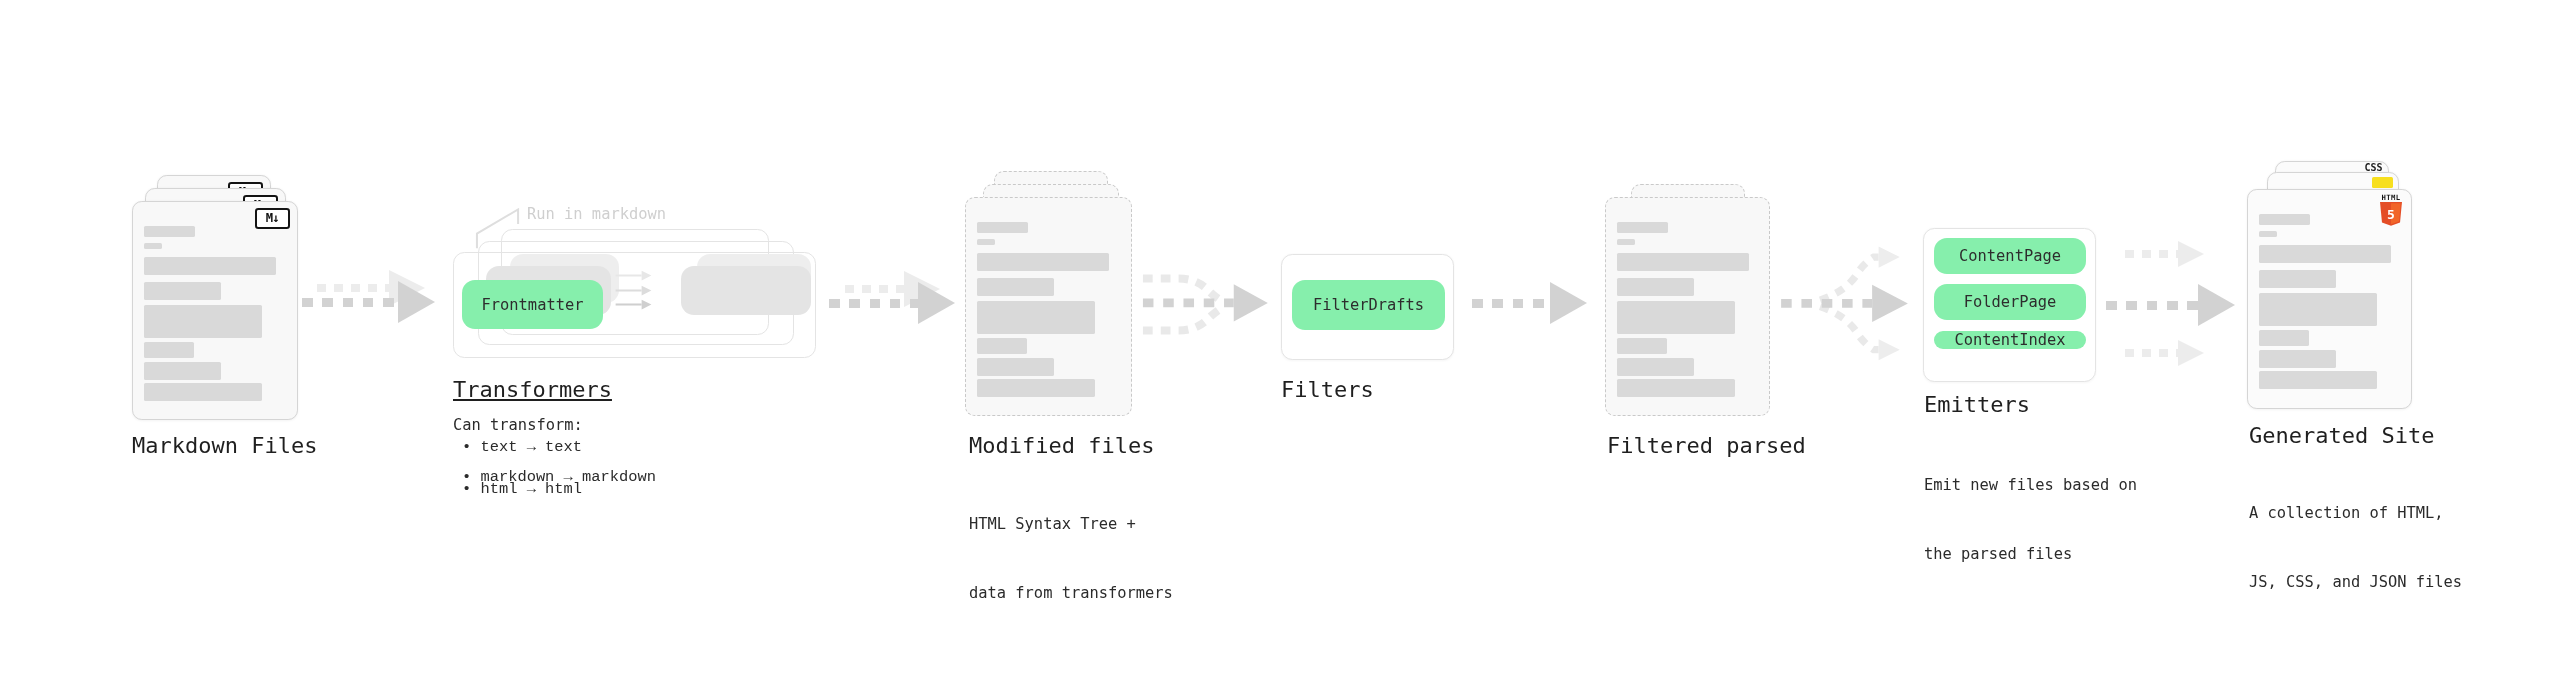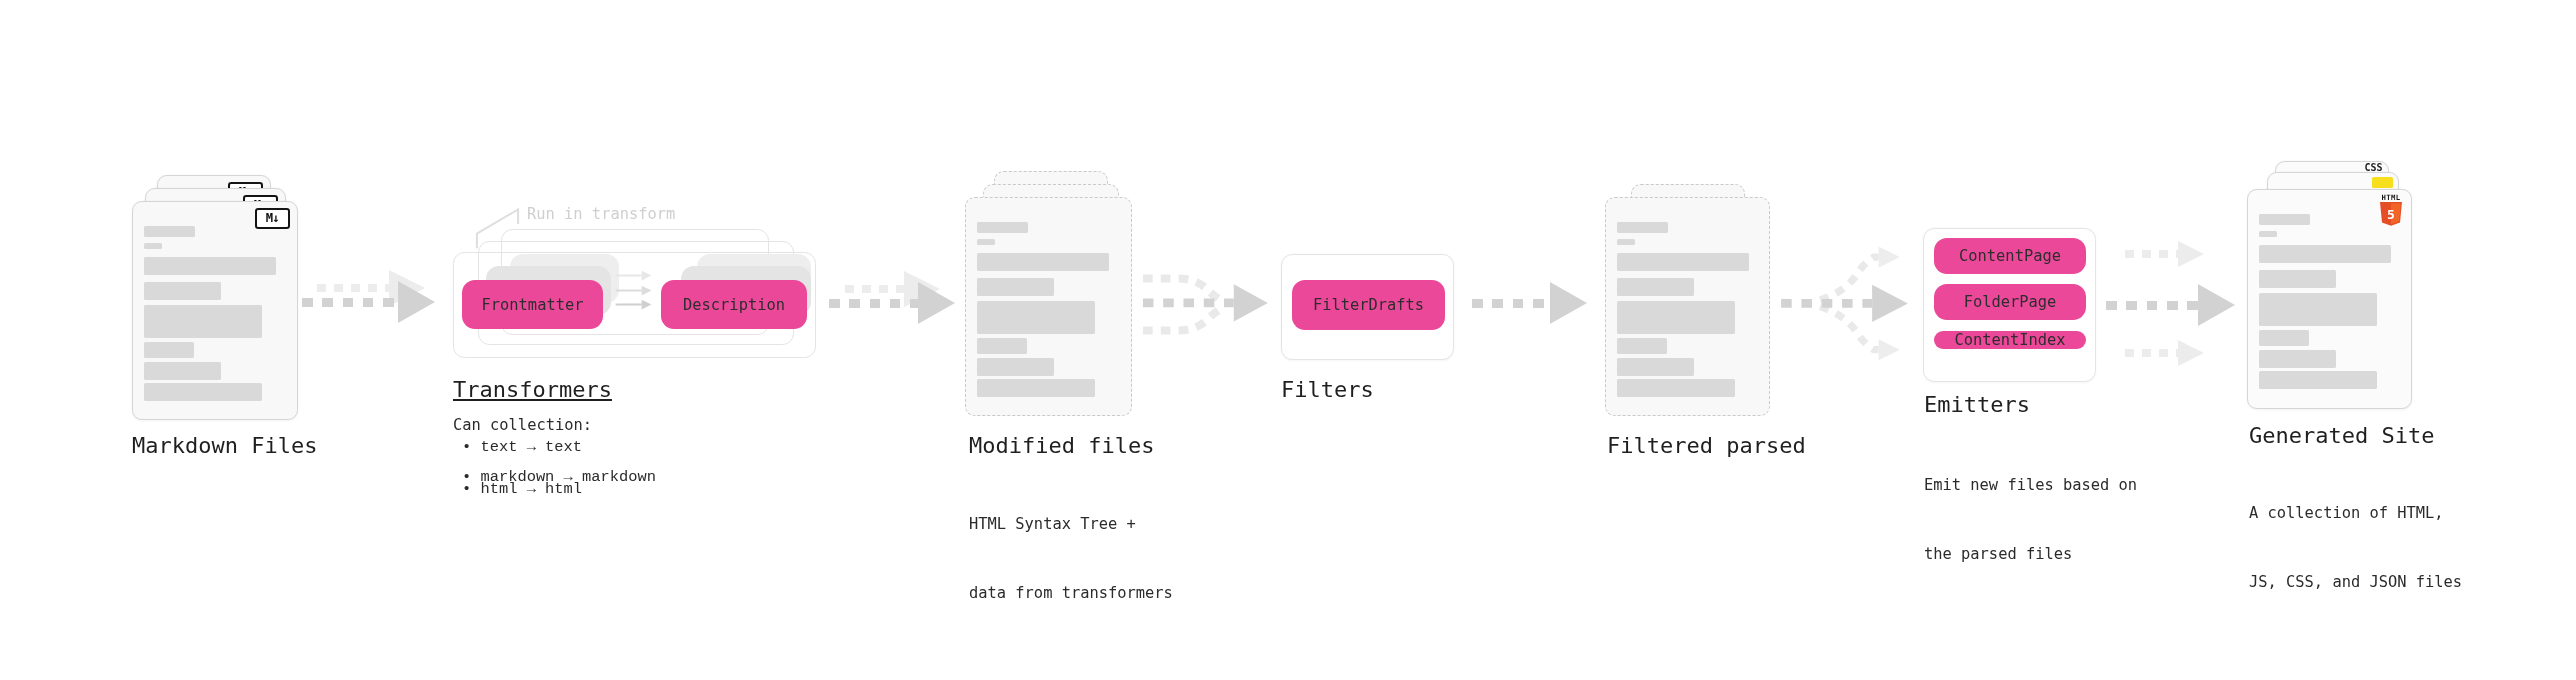--- a/index.html
+++ b/index.html
@@ -27,21 +27,21 @@
   .html5-badge{position:absolute;top:4.1px;right:9px;width:22px;text-align:center;}
   .html5-badge .word{font-size:7.3px;font-weight:bold;color:#161616;letter-spacing:0.4px;line-height:8.1px;}
   .css-badge{position:absolute;top:2.4px;right:6.5px;width:17px;text-align:center;}
   .css-badge .word{font-size:10px;font-weight:bold;color:#222;line-height:7.3px;}
   .css-badge .ubar{margin-top:0.8px;height:2.4px;background:#2965f1;border-radius:0.8px;}
   .js-badge{position:absolute;top:4.1px;right:4.9px;width:21px;height:11.4px;background:#f7df1e;border-radius:1.6px;}
   
   .obox{position:absolute;border:1.6px solid #e4e4e4;border-radius:11.4px;box-sizing:border-box;background:transparent;}
   .obox.filled{background:#ffffff;box-shadow:0 0.8px 2.4px rgba(0,0,0,0.04);}
   
-  .node{position:absolute;background:#ec4899;border-radius:13px;display:flex;align-items:center;justify-content:center;
+  .node{position:absolute;background:#86efac;border-radius:13px;display:flex;align-items:center;justify-content:center;
     font-size:15.4px;color:#2d2d2d;}
   .gnode{position:absolute;border-radius:13px;}
   .g1{background:#e4e4e4;}
   .g2{background:#eeeeee;}
   
   .title{position:absolute;font-size:22px;font-weight:500;color:#1f1f1f;white-space:pre;}
   .body{position:absolute;font-size:15.4px;color:#2b2b2b;line-height:23px;white-space:pre;}
   .body.tight{line-height:21px;font-family:Liberation Mono, monospace;}
   .annotation{position:absolute;font-size:15.4px;color:#cfcfcf;white-space:pre;}
   
@@ -87,45 +87,44 @@
       <div class="head"></div>
   </div>
 
   <div class="obox" style="left:501px;top:229px;width:268px;height:106px;"></div>
   <div class="obox" style="left:478px;top:241px;width:316px;height:104px;"></div>
   <div class="obox" style="left:453px;top:252px;width:363px;height:106px;"></div>
 
   <svg style="left:459px;top:203px;" width="73" height="50" viewBox="0 0 90 62">
     <polyline points="22,56 22,38 73,8 73,26" fill="none" stroke="#dedede" stroke-width="2.5"></polyline>
   </svg>
-  <div class="annotation" style="left:527px;top:205px;">Run in transform</div>
+  <div class="annotation" style="left:527px;top:205px;">Run in markdown</div>
 
   <div class="gnode g2" style="left:510px;top:254px;width:109px;height:49px;"></div>
   <div class="gnode g2" style="left:697px;top:254px;width:114px;height:49px;"></div>
   <div class="gnode g1" style="left:486px;top:266px;width:125px;height:49px;"></div>
   <div class="gnode g1" style="left:681px;top:266px;width:130px;height:49px;"></div>
 
   <svg style="left:614px;top:269px;" width="39" height="13" viewBox="0 0 48 16">
     <line x1="2" y1="8" x2="34" y2="8" stroke="#e7e7e7" stroke-width="2.5"></line>
     <polygon points="34,2 46,8 34,14" fill="#e7e7e7"></polygon>
   </svg>
   <svg style="left:614px;top:284px;" width="39" height="13" viewBox="0 0 48 16">
     <line x1="2" y1="8" x2="34" y2="8" stroke="#dcdcdc" stroke-width="2.5"></line>
     <polygon points="34,2 46,8 34,14" fill="#dcdcdc"></polygon>
   </svg>
   <svg style="left:614px;top:298px;" width="39" height="13" viewBox="0 0 48 16">
     <line x1="2" y1="8" x2="34" y2="8" stroke="#cfcfcf" stroke-width="2.5"></line>
     <polygon points="34,2 46,8 34,14" fill="#cfcfcf"></polygon>
   </svg>
 
   <div class="node" style="left:462px;top:280px;width:141px;height:49px;">Frontmatter</div>
-  <div class="node" style="left:661px;top:280px;width:146px;height:49px;">Description</div>
 
   <div class="title" style="left:453px;top:377px;text-decoration:underline;">Transformers</div>
-  <div class="body" style="left:453px;top:414px;">Can collection:</div>
+  <div class="body" style="left:453px;top:414px;">Can transform:</div>
   <div class="body tight" style="left:462px;top:437px;">• text → text</div>
   <div class="body tight" style="left:462px;top:458px;margin-top:9px;">• markdown → markdown</div>
   <div class="body tight" style="left:462px;top:479px;">• html → html</div>
 
   <div class="arrow light" style="left:845px;top:271px;">
     <div class="dashes" style="width:59px;"></div>
       <div class="head"></div>
   </div>
   <div class="arrow" style="left:829px;top:282px;">
     <div class="dashes" style="width:89px;"></div>

